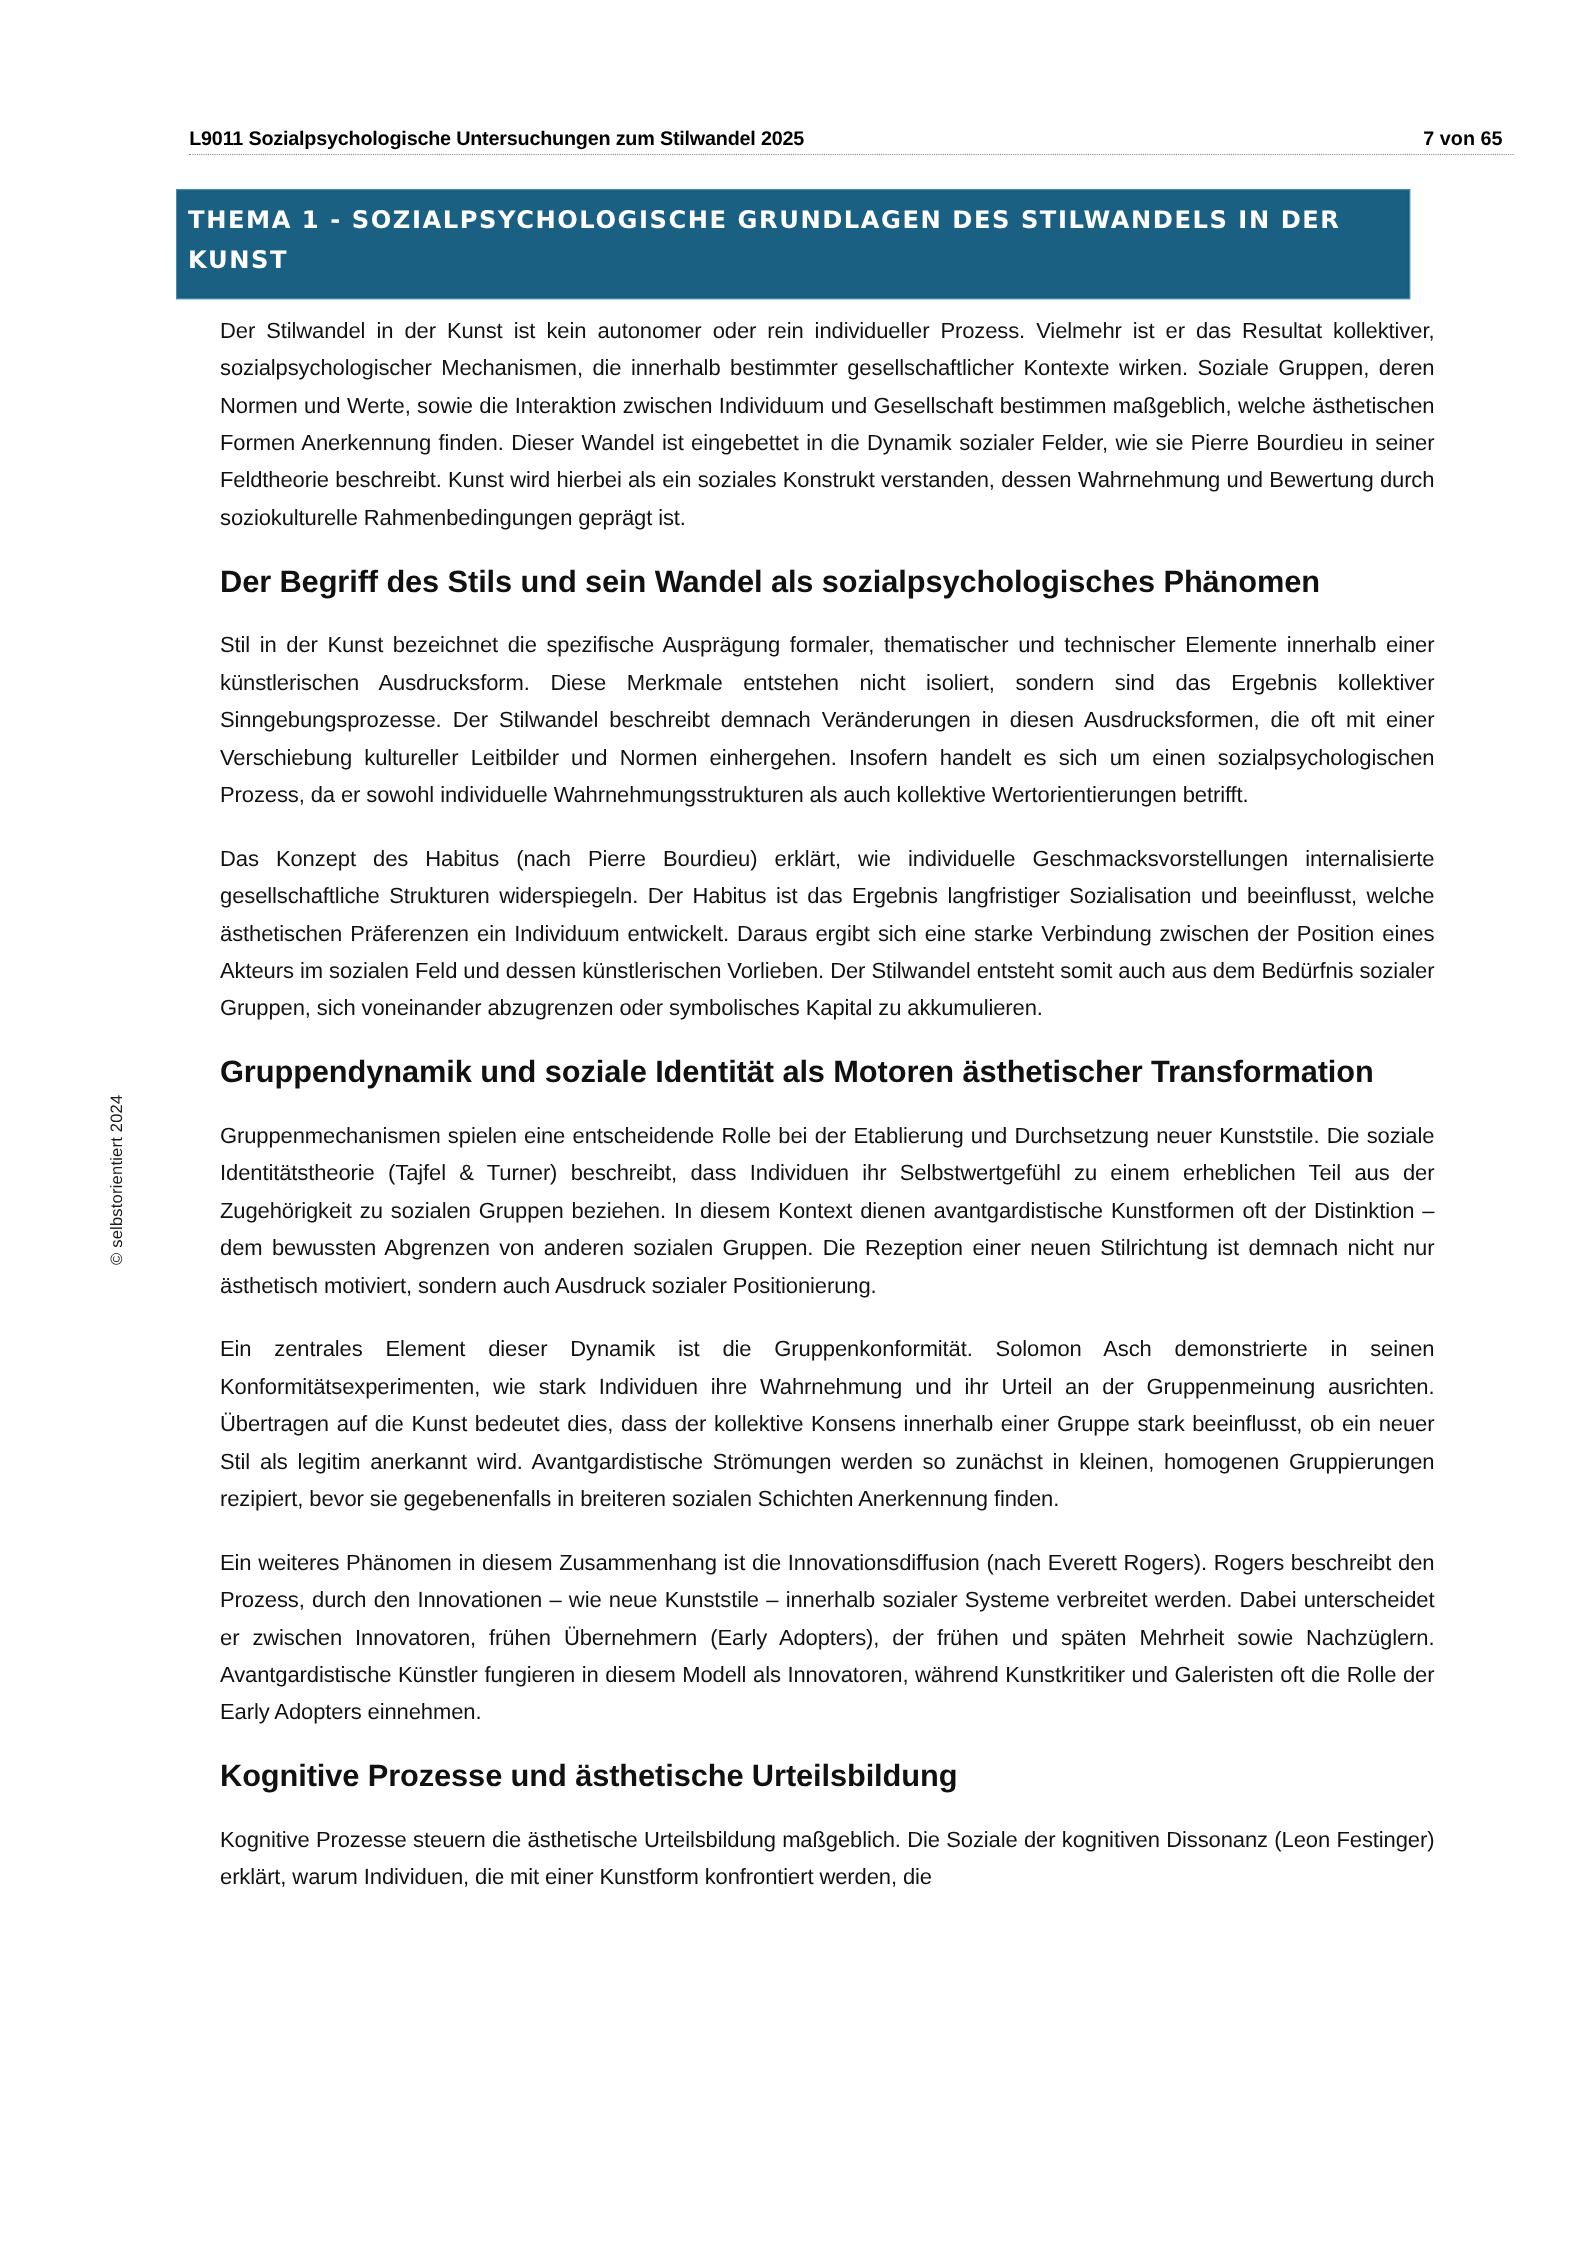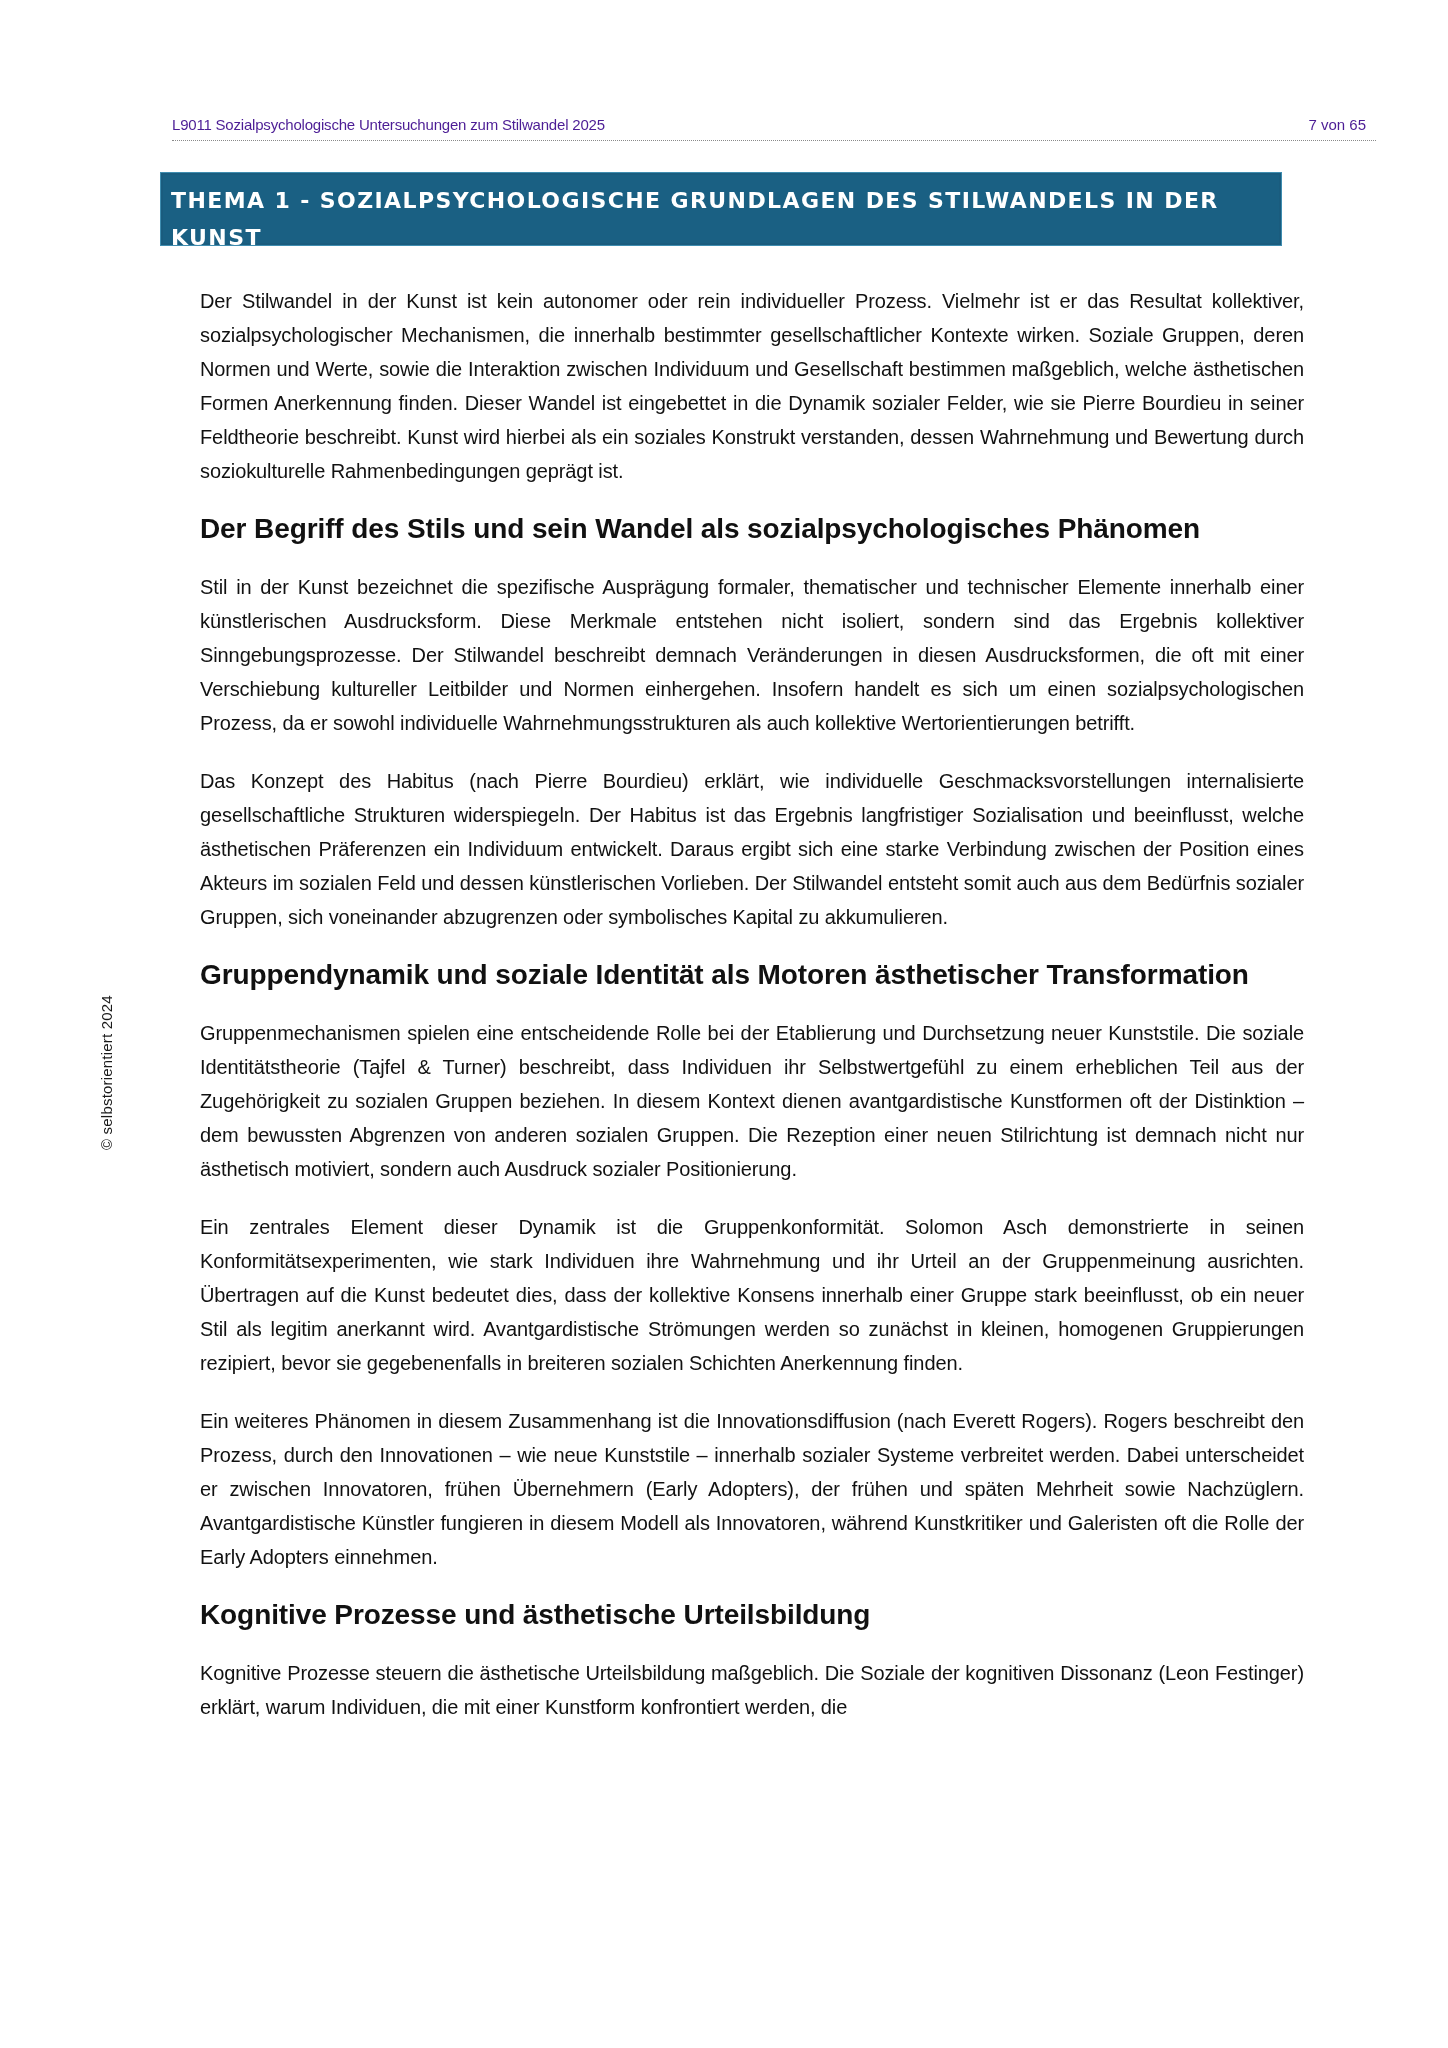--- a/index.html
+++ b/index.html
@@ -15,22 +15,23 @@
       font-family: "Liberation Sans", sans-serif;
       color: #111111;
     }
     .page-header {
       position: absolute;
       left: 172px;
       top: 114px;
       width: 1204px;
       height: 26px;
       border-bottom: 1px dotted #8a8a8a;
-      font-size: 15px;
-      color: #4c1d95;
+      font-size: 18px;
+      color: #000000;
+      font-weight: bold;
     }
     .page-header .doc-title {
       position: absolute;
       left: 0;
       top: 2px;
       letter-spacing: -0.2px;
     }
     .page-header .page-num {
       position: absolute;
       right: 10px;
@@ -45,21 +46,21 @@
       font-size: 15px;
       color: #1a1a1a;
       white-space: nowrap;
       letter-spacing: 0.2px;
     }
     .theme-banner {
       position: absolute;
       left: 160px;
       top: 172px;
       width: 1122px;
-      height: 74px;
+      height: 100px;
       background: #1a6083;
       border: 1px solid #3f8db0;
       box-sizing: border-box;
       box-shadow: inset 0 0 0 2px #1a5c7e;
     }
     .theme-banner .banner-title {
       position: absolute;
       left: 10px;
       top: 9px;
       right: 14px;

